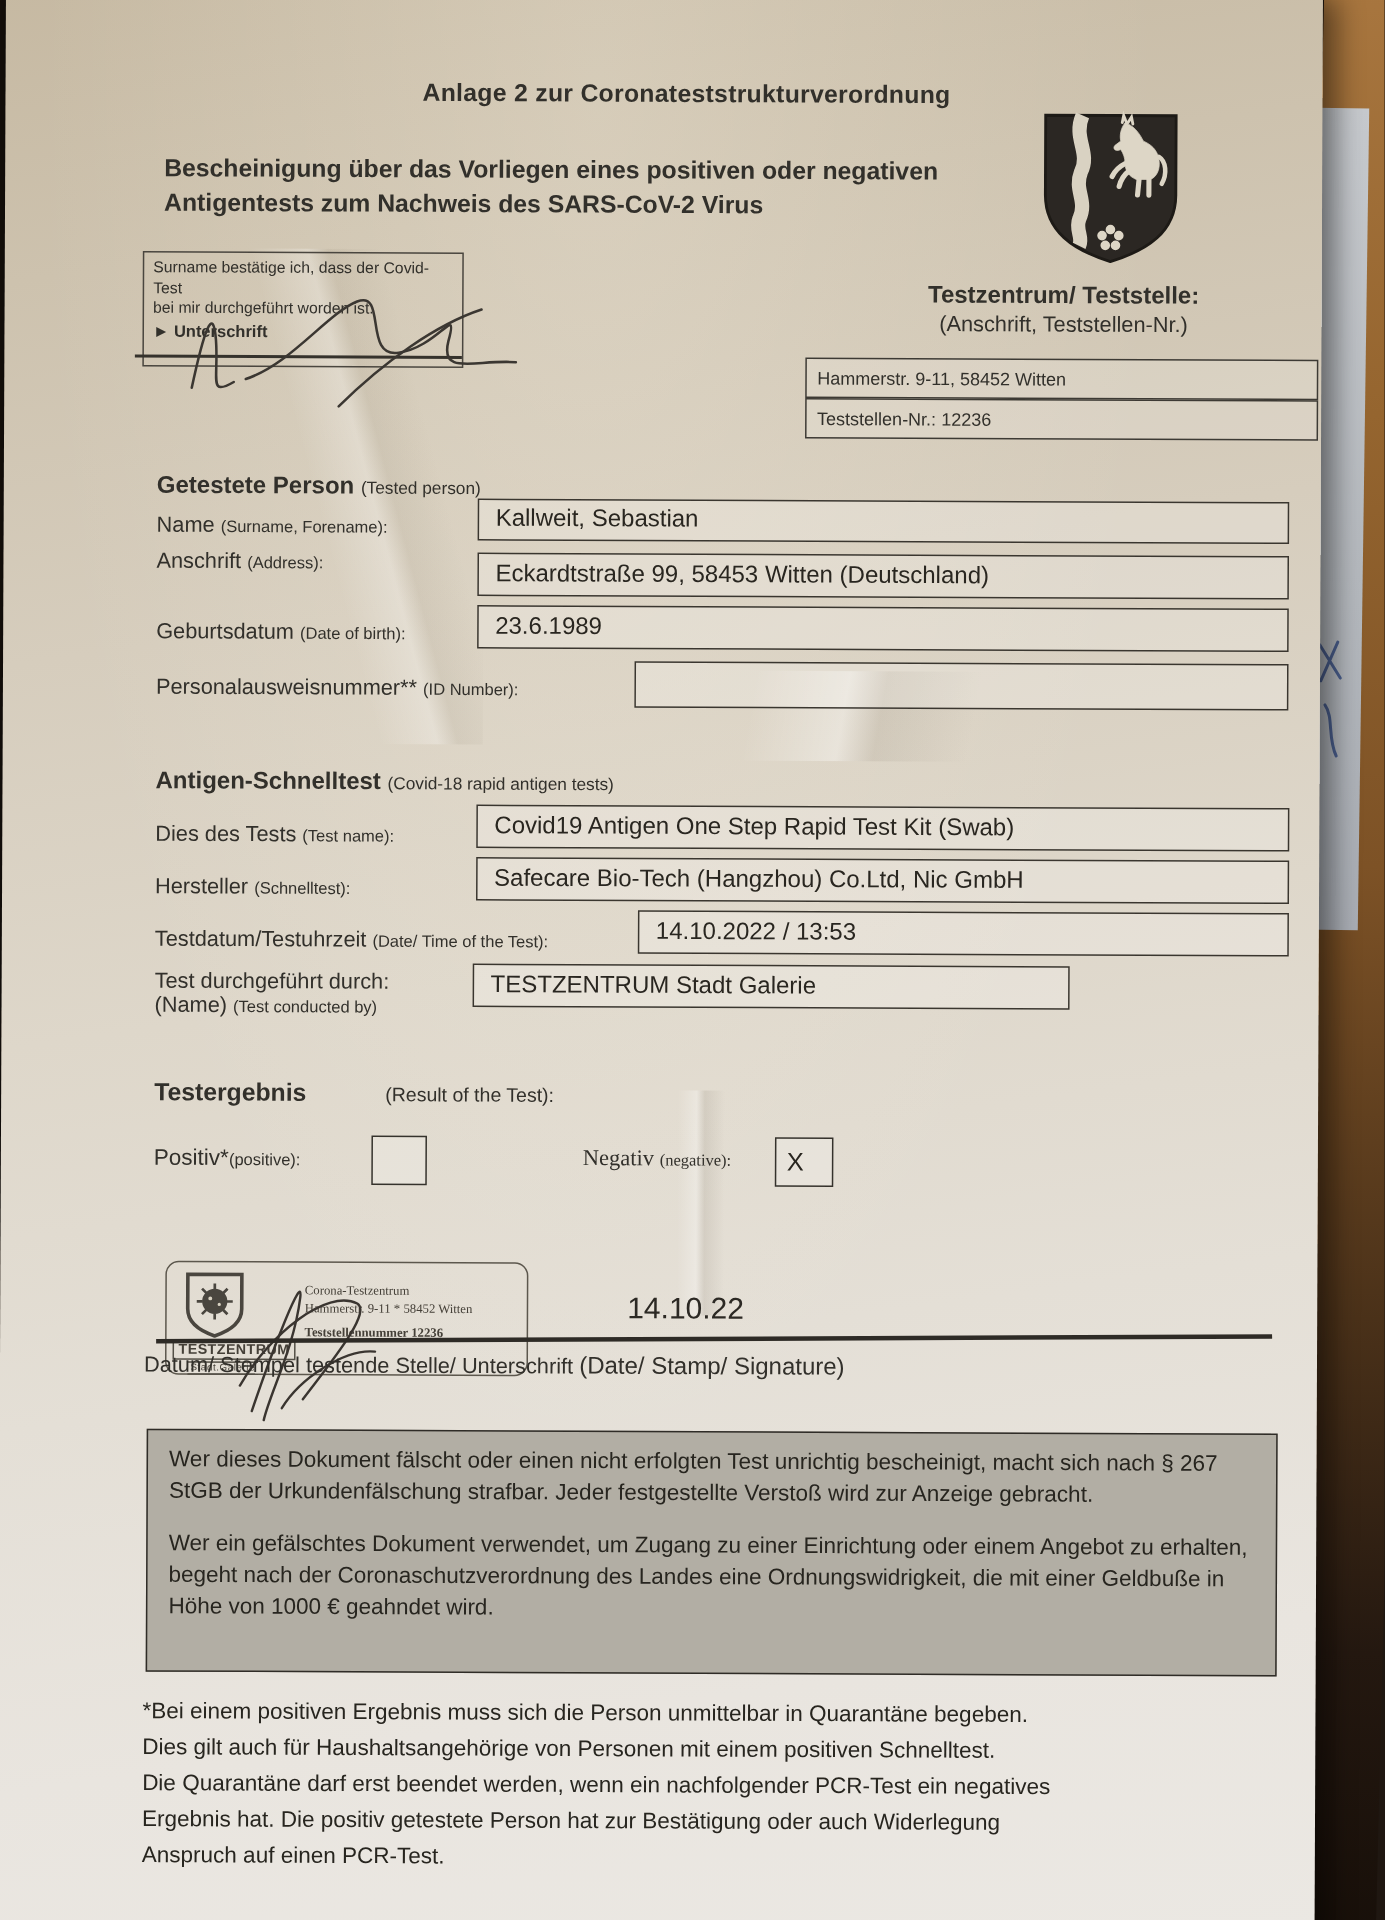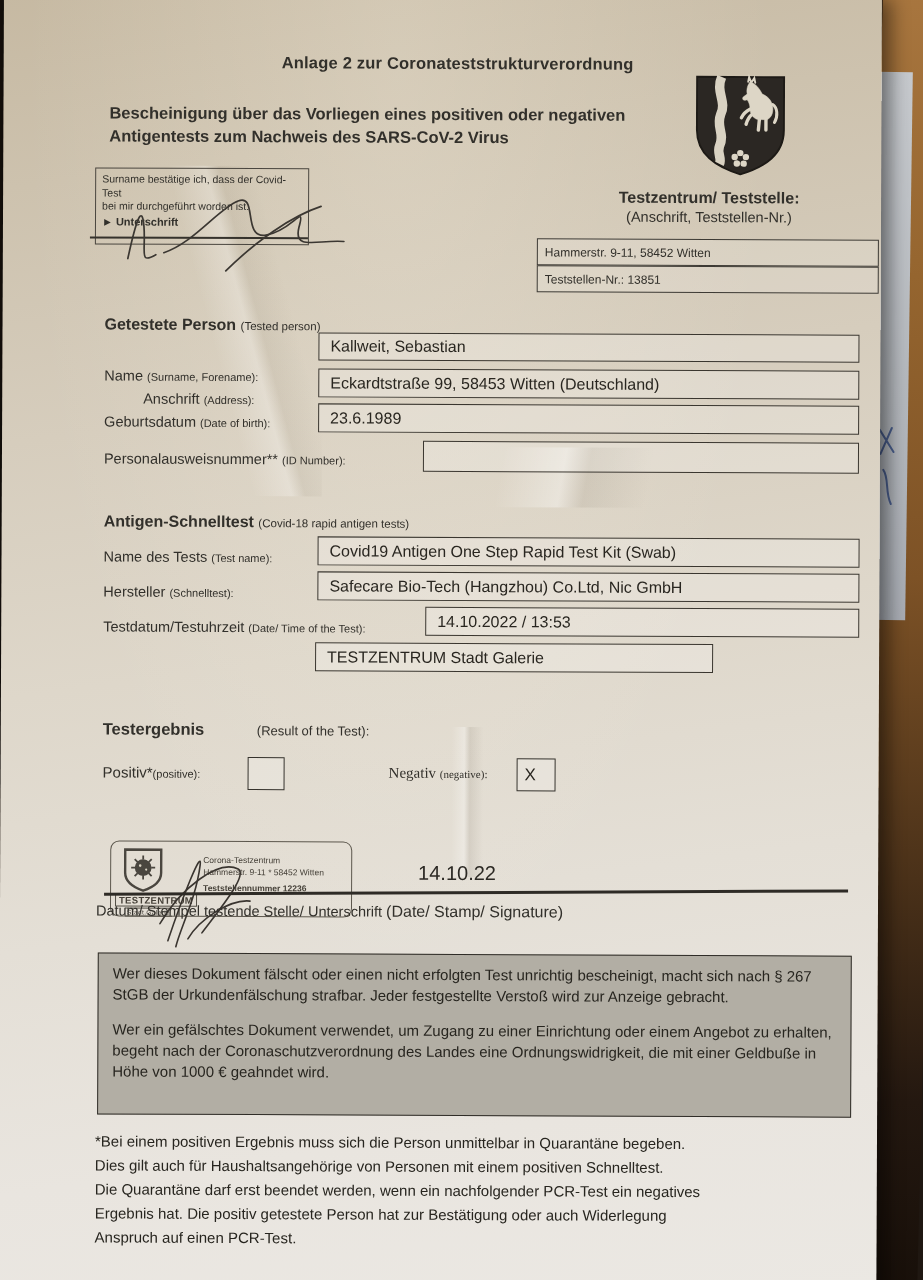--- a/index.html
+++ b/index.html
@@ -74,21 +74,21 @@
   .stamp{
     position:absolute;left:110px;top:850px;width:242px;height:76px;
     border:1.7px solid #5c574d;border-radius:9px;color:#454038;
     box-sizing:border-box;
   }
   .stamp .badge{position:absolute;left:10px;top:5px;width:44px;height:46px;}
   .stamp .brand{position:absolute;left:4px;top:52px;border:1.4px solid #545047;padding:0 3px;
     font-size:9.5px;font-weight:bold;letter-spacing:0.3px;}
   .stamp .brand-sub{position:absolute;left:14px;top:66px;font-size:6.5px;letter-spacing:0.4px;
     border-bottom:1px solid #545047;border-top:1px solid #545047;padding:0 2px;}
-  .stamp .lines{position:absolute;left:92px;top:12px;font-size:8.5px;line-height:1.45;}
+  .stamp .lines{position:absolute;left:92px;top:12px;font-size:8.5px;line-height:1.45;font-family:Liberation Serif, serif;}
   .stamp .lines .l3{font-weight:bold;margin-top:3px;}
   .stamp-scribble{position:absolute;left:140px;top:838px;width:180px;height:120px;overflow:visible;}
 
   .stamp-date{position:absolute;left:418px;top:870px;font-size:20px;color:#2c2924;}
   .sig-line{position:absolute;left:104px;top:899px;width:744px;height:2.6px;background:#2e2b26;transform:rotate(-0.5deg);}
   .stamp-caption{position:absolute;left:96px;top:911px;font-size:14.5px;}
   .stamp-caption .sub{font-size:16px;}
 
   .legal{
     position:absolute;left:98px;top:962px;width:754px;height:162px;
@@ -151,37 +151,37 @@
   </div>
 
   <div class="tc-head">
     <div class="t">Testzentrum/ Teststelle:</div>
     <div class="s">(Anschrift, Teststellen-Nr.)</div>
   </div>
   <div class="tc-box b1">
     <span>Hammerstr. 9-11, 58452 Witten</span>
   </div>
   <div class="tc-box b2">
-    <span>Teststellen-Nr.: 13851</span>
+    <span>Teststellen-Nr.: 12236</span>
   </div>
 
   <div class="section-title" style="left:102px;top:325px;">
     <span>Getestete Person</span>
     <span class="sub">(Tested person)</span>
   </div>
 
-  <div class="field-label" style="top:352px;margin-top:25px;">
+  <div class="field-label" style="top:352px;">
     <span>Name</span>
     <span class="sub">(Surname, Forename):</span>
   </div>
   <div class="value-box" style="left:316px;top:341px;width:541px;height:28px;">
     <span>Kallweit, Sebastian</span>
   </div>
 
-  <div class="field-label" style="top:400px;margin-left:39px;">
+  <div class="field-label" style="top:376px;">
     <span>Anschrift</span>
     <span class="sub">(Address):</span>
   </div>
   <div class="value-box" style="left:316px;top:377px;width:541px;height:29px;">
     <span>Eckardtstraße 99, 58453 Witten (Deutschland)</span>
   </div>
 
   <div class="field-label" style="top:423px;">
     <span>Geburtsdatum</span>
     <span class="sub">(Date of birth):</span>
@@ -197,21 +197,21 @@
   <div class="value-box" style="left:421px;top:449px;width:436px;height:31px;">
     <span></span>
   </div>
 
   <div class="section-title" style="left:102px;top:522px;">
     <span>Antigen-Schnelltest</span>
     <span class="sub">(Covid-18 rapid antigen tests)</span>
   </div>
 
   <div class="field-label" style="top:558px;">
-    <span>Name des Tests</span>
+    <span>Dies des Tests</span>
     <span class="sub">(Test name):</span>
   </div>
   <div class="value-box" style="left:316px;top:545px;width:542px;height:29px;">
     <span>Covid19 Antigen One Step Rapid Test Kit (Swab)</span>
   </div>
 
   <div class="field-label" style="top:593px;">
     <span>Hersteller</span>
     <span class="sub">(Schnelltest):</span>
   </div>
@@ -220,20 +220,25 @@
   </div>
 
   <div class="field-label" style="top:628px;">
     <span>Testdatum/Testuhrzeit</span>
     <span class="sub">(Date/ Time of the Test):</span>
   </div>
   <div class="value-box" style="left:424px;top:615px;width:434px;height:29px;">
     <span>14.10.2022 / 13:53</span>
   </div>
 
+  <div class="field-label" style="top:656px;">
+    <span>Test durchgeführt durch:</span><br>
+    <span>(Name)</span>
+    <span class="sub">(Test conducted by)</span>
+  </div>
   <div class="value-box" style="left:314px;top:651px;width:398px;height:29px;">
     <span>TESTZENTRUM Stadt Galerie</span>
   </div>
 
   <div class="section-title" style="left:102px;top:729px;font-size:16.5px;">
     <span>Testergebnis</span>
     <span class="sub" style="font-size:13px;margin-left:48px;">(Result of the Test):</span>
   </div>
 
   <div class="field-label" style="top:773px;font-size:15px;">

